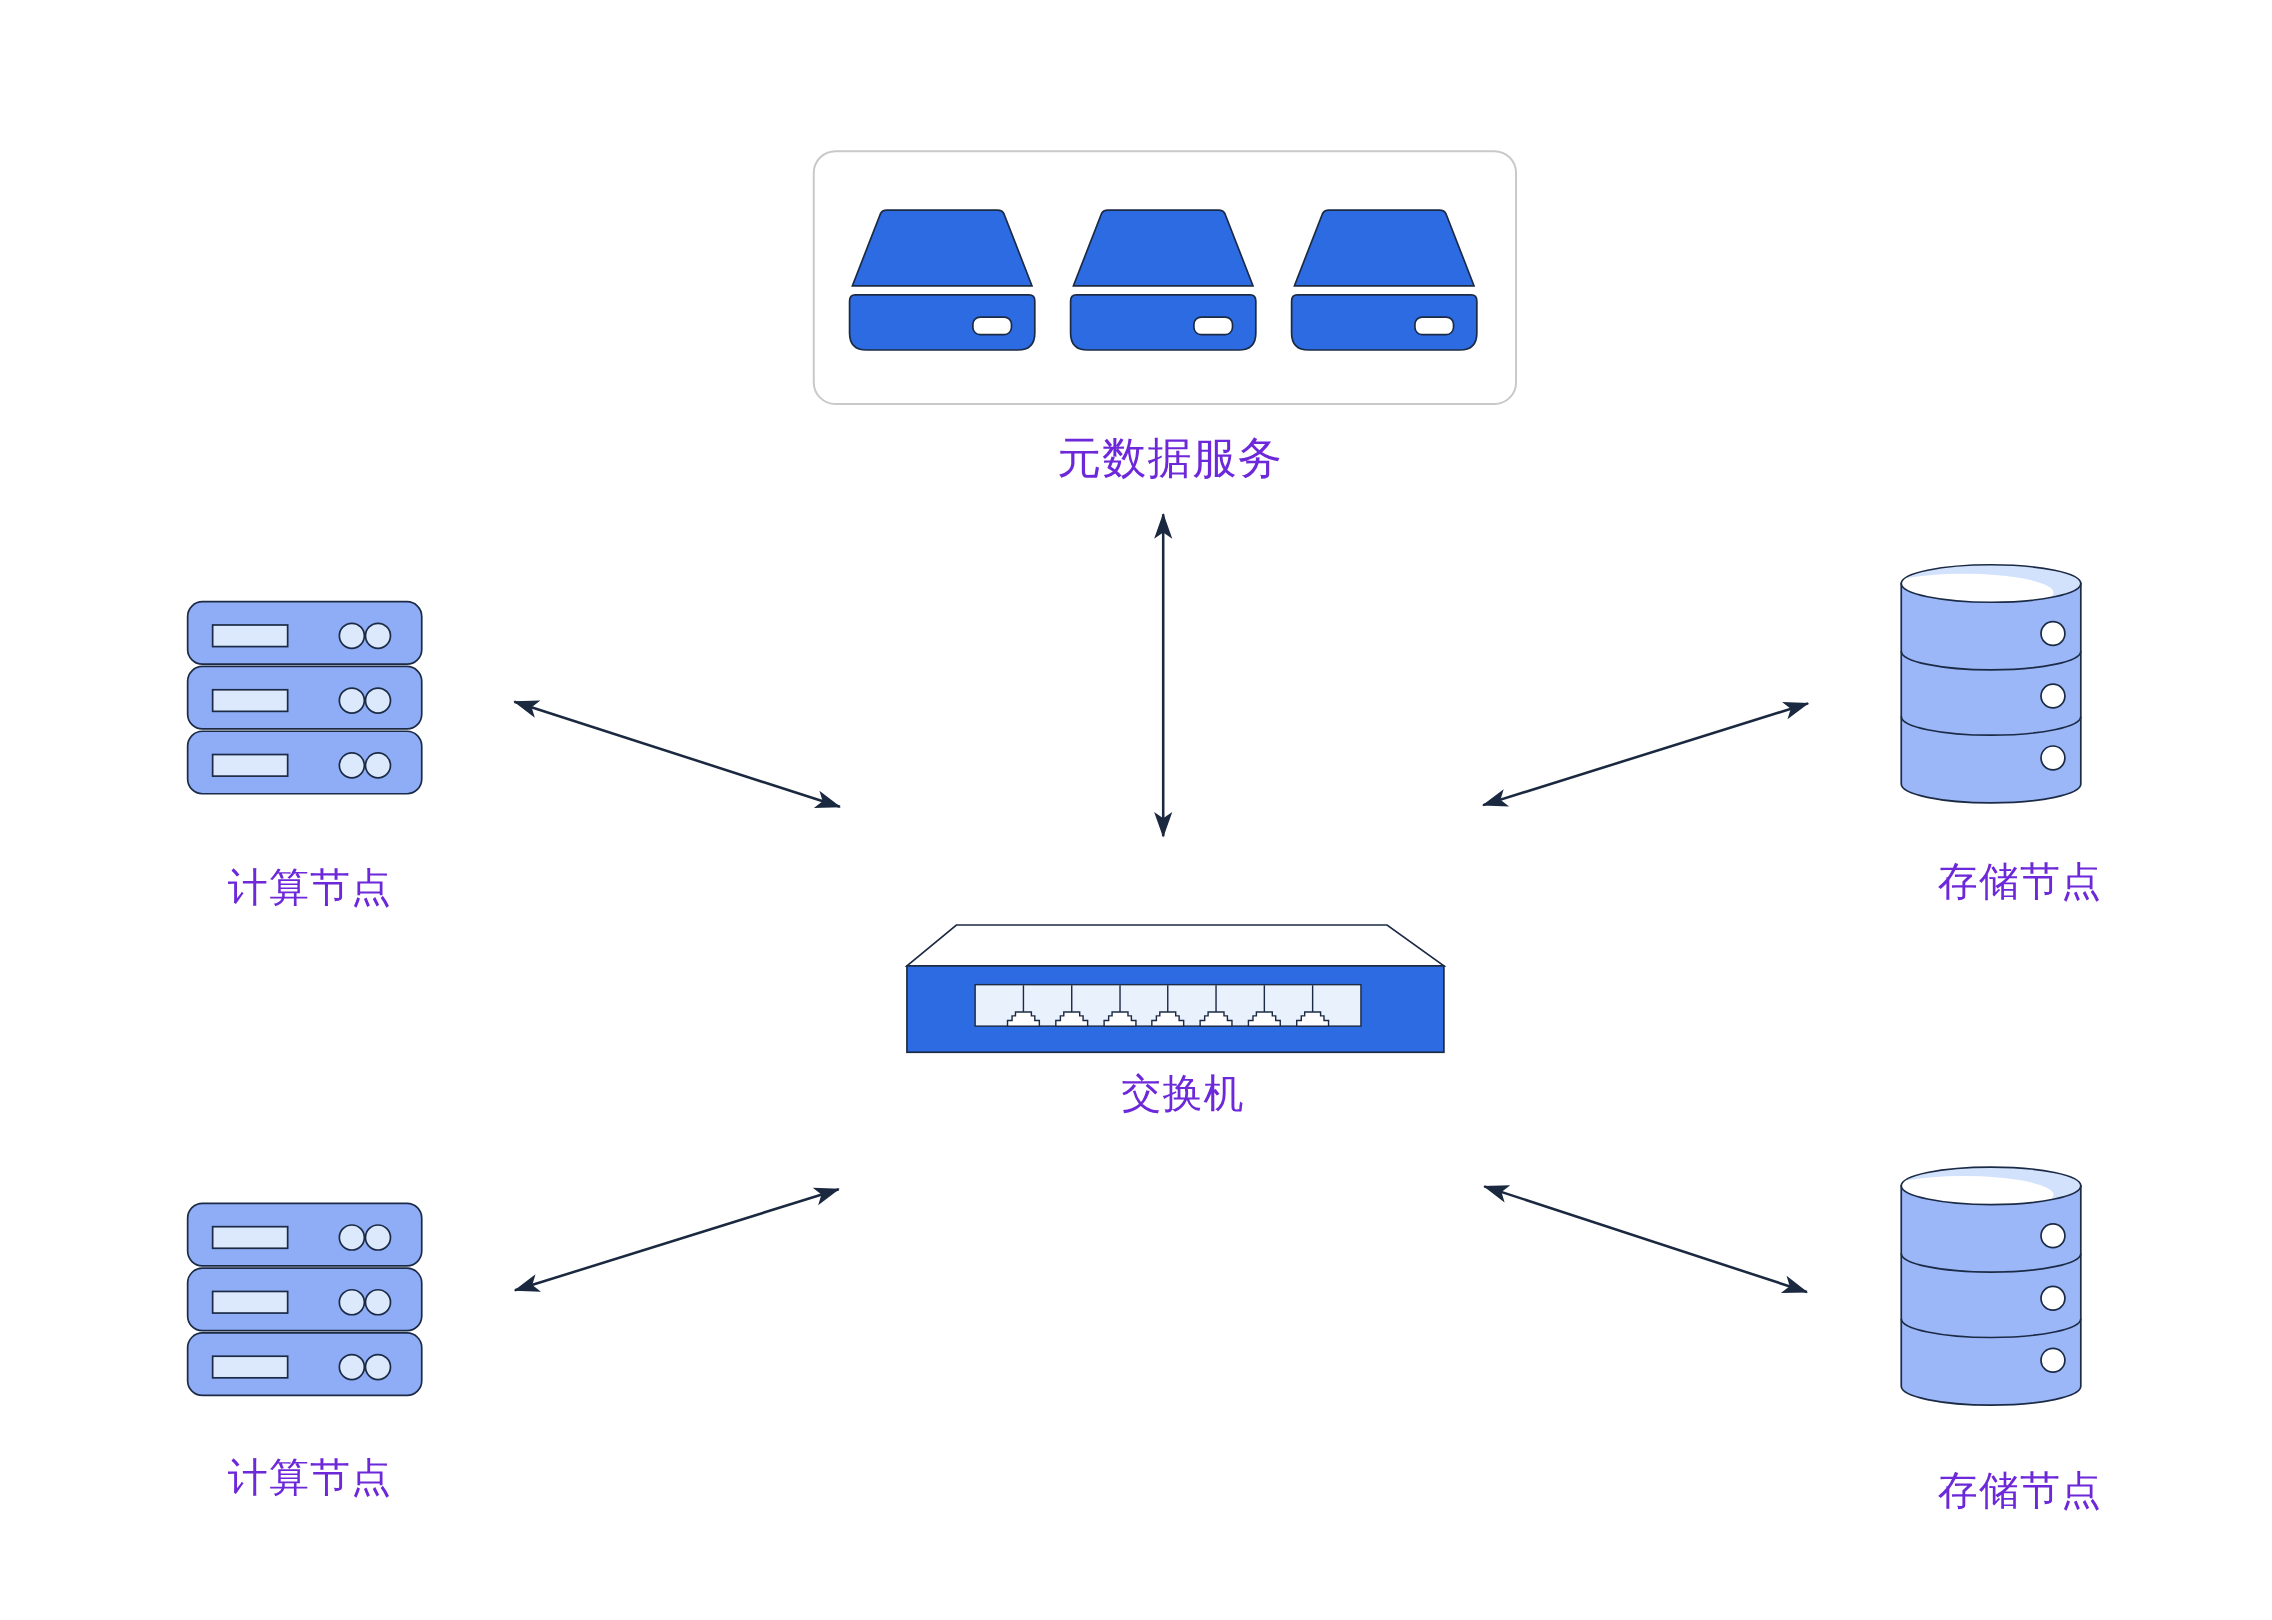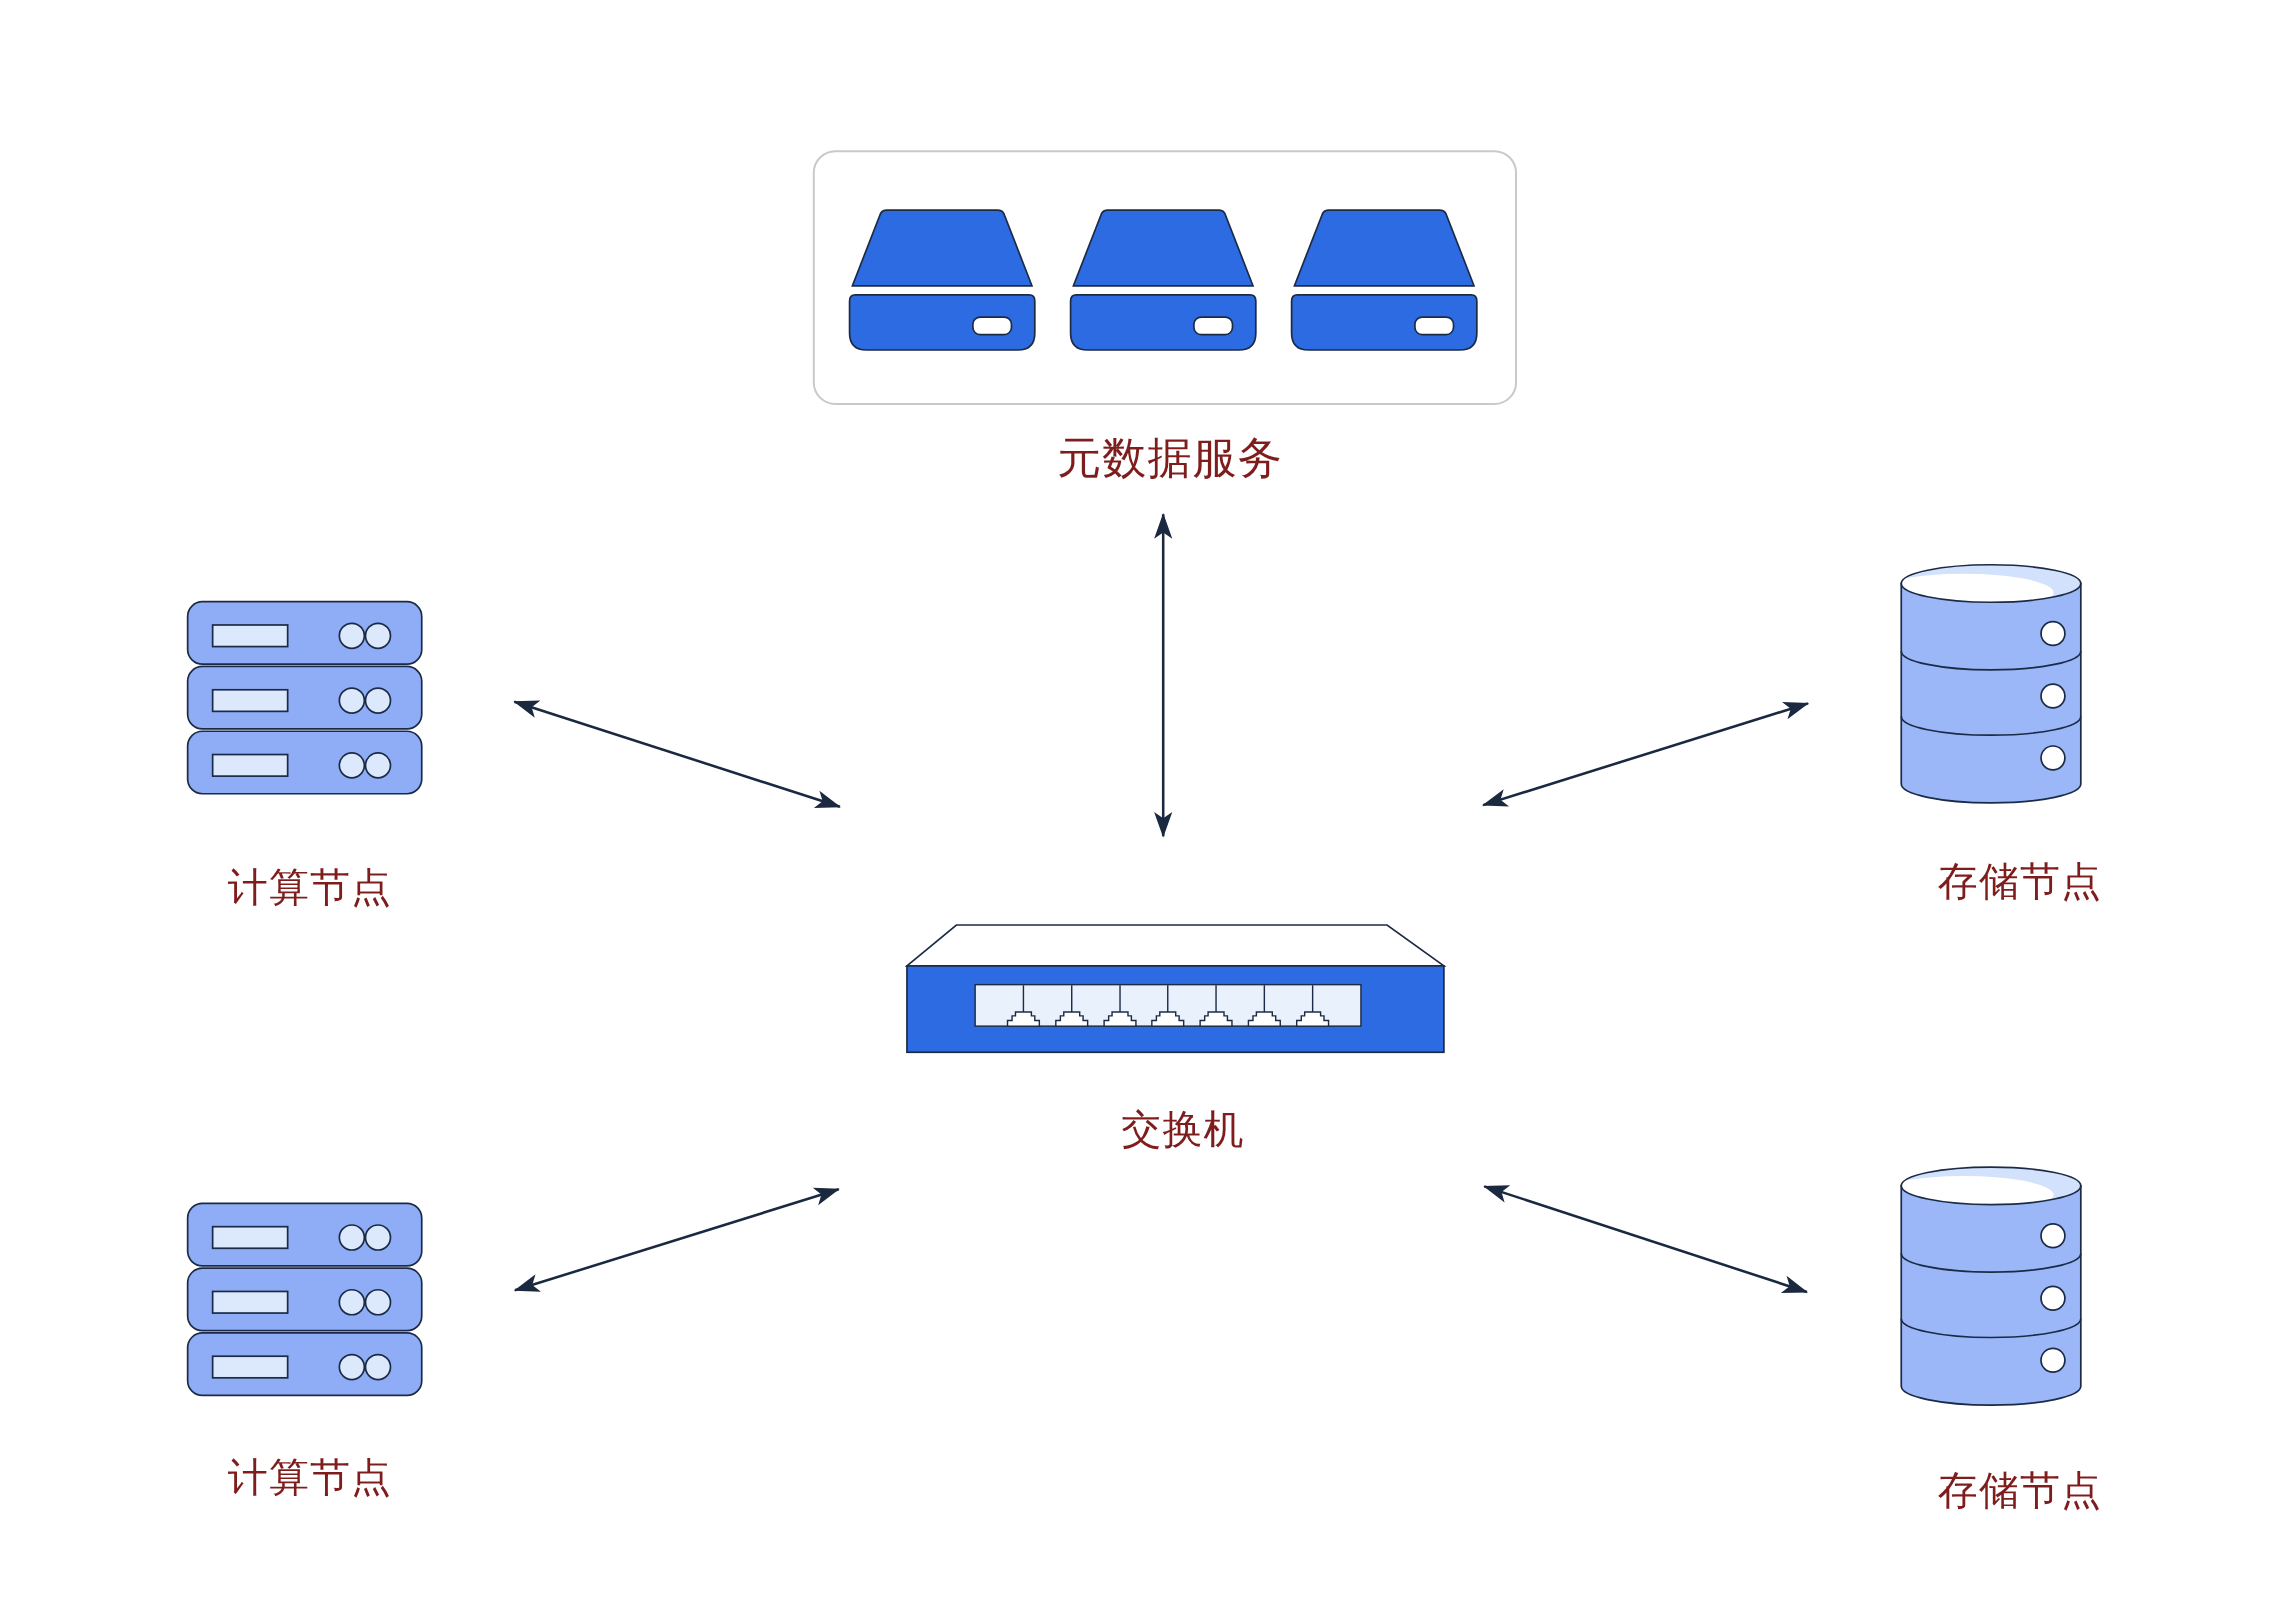--- a/index.html
+++ b/index.html
@@ -8,21 +8,21 @@
     width: 2273px;
     height: 1621px;
     background: #ffffff;
     overflow: hidden;
     font-family: "Liberation Sans", "DejaVu Sans", sans-serif;
   }
   #diagram-svg { position: absolute; left: 0; top: 0; }
   .node-label {
     position: absolute;
     transform: translate(-50%, -50%);
-    color: #7f1d1d;
+    color: #6d28d9;
     font-size: 40px;
     letter-spacing: 1.1px;
     white-space: nowrap;
     font-weight: 400;
   }
   .node-label.big { font-size: 44px; }
 </style>
 </head>
 <body>
 
@@ -136,20 +136,20 @@
       </g>
     </g>
   </svg>
 
   <div class="node-label big" style="left:1170px; top:458px;">元数据服务</div>
 
   <div class="node-label" style="left:310px; top:887px;">计算节点</div>
 
   <div class="node-label" style="left:2020px; top:881px;">存储节点</div>
 
-  <div class="node-label" style="left:1183px; top:1129px;">交换机</div>
+  <div class="node-label" style="left:1183px; top:1093px;">交换机</div>
 
   <div class="node-label" style="left:310px; top:1477px;">计算节点</div>
 
   <div class="node-label" style="left:2020px; top:1490px;">存储节点</div>
 
 </div>
 
 
 </body></html>

